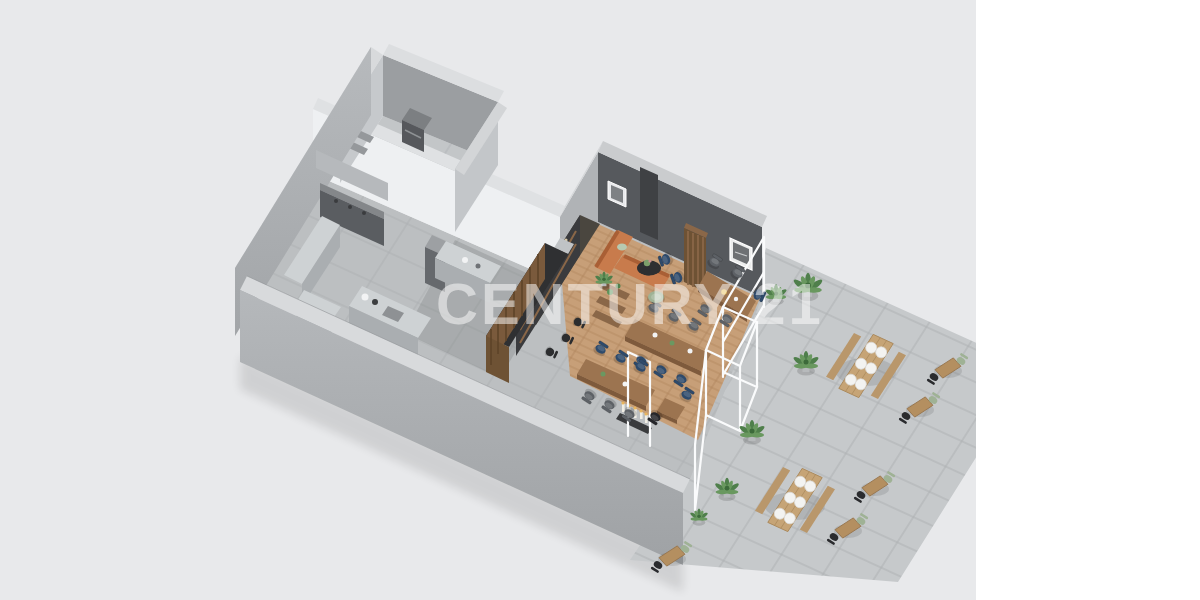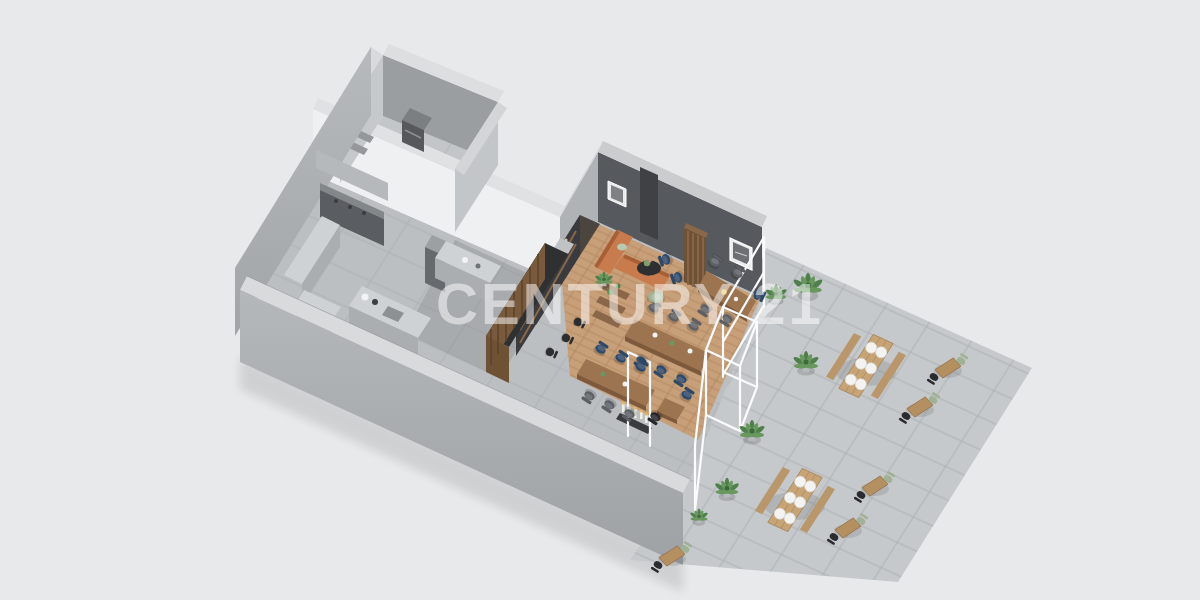--- a/index.html
+++ b/index.html
@@ -1,17 +1,17 @@
 <!DOCTYPE html>
 <html style="--background: #e8e9eb; --slabTop: #d8dadc; --wallLight: #c3c6c9; --wallShadow: #9b9ea1; --whiteWall: #eef0f2; --featureWall: #56595d; --floorTile: #bcbfc1; --grout: #aeb1b4; --storageTile: #c3c6c8; --paver: #c6c9cb; --paverGrout: #aeb1b3; --wood: #c79f78; --woodLine: #b0855c; --tableWood: #9c7450; --barTop: #2f3032; --barWood: #7a5a3c; --backBar: #3a3b3e; --steel: #ced2d4; --steelFace: #aaaeb1; --steelDark: #5f6265; --sofa: #c87b4c; --navyChair: #2e4a6b; --grayChair: #5d6166; --blackChair: #26262a; --sageChair: #9fb295; --plantGreen: #4f7f4b; --picnicWood: #c6a476; --glass: #fafbfc;"><head>
 <meta charset="utf-8">
 <style>
   html,body{margin:0;padding:0;}
   body{font-family:"Liberation Sans", sans-serif;}
-  .stage{position:relative;width:1200px;height:600px;overflow:hidden;background:var(--background,#e8e9eb);}
+  .stage{position:relative;width:976px;height:600px;overflow:hidden;background:var(--background,#e8e9eb);}
   .stage svg{position:absolute;left:0;top:0;}
   .bg{fill:var(--background,#e8e9eb);}
   .slabTop{fill:var(--slabTop,#d8dadc);}
   .slabFace{fill:url(#gradSlab);}
   .wallOuter{fill:url(#gradWall);}
   .wallShadow{fill:var(--wallShadow,#9b9ea1);}
   .wallLight{fill:var(--wallLight,#c3c6c9);}
   .whiteWall{fill:var(--whiteWall,#eef0f2);}
   .featureWall{fill:var(--featureWall,#56595d);}
   .steel{fill:var(--steel,#ced2d4);}

